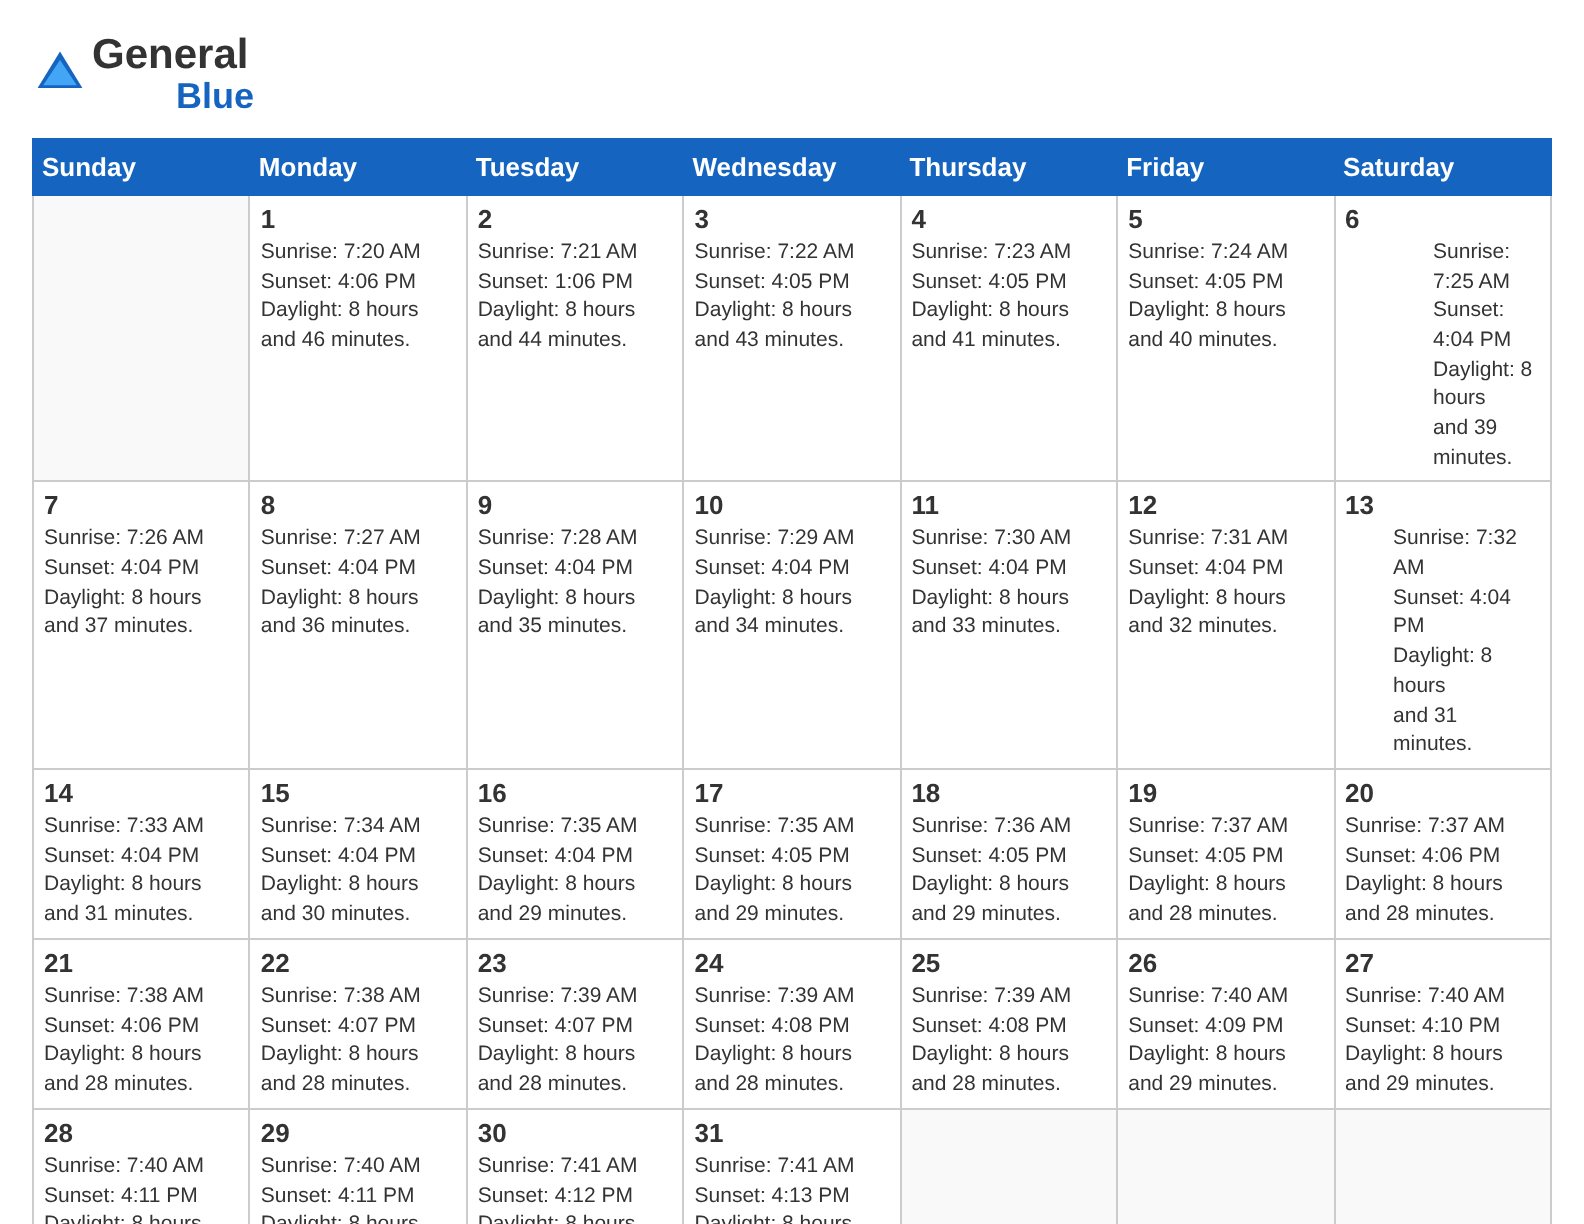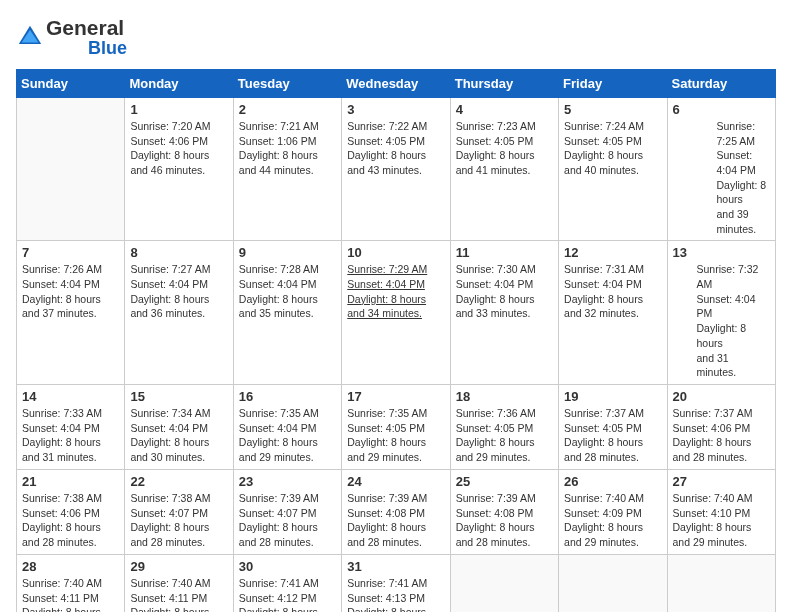--- a/index.html
+++ b/index.html
@@ -186,21 +186,21 @@
         </td>
         <td>
           <span class="day-number">9</span>
           <div class="day-info" style="white-space: pre-line;">Sunrise: 7:28 AM
 Sunset: 4:04 PM
 Daylight: 8 hours
 and 35 minutes.</div>
         </td>
         <td>
           <span class="day-number">10</span>
-          <div class="day-info" style="white-space: pre-line; text-decoration: underline;">Sunrise: 7:29 AM
+          <div class="day-info" style="white-space: pre-line;">Sunrise: 7:29 AM
 Sunset: 4:04 PM
 Daylight: 8 hours
 and 34 minutes.</div>
         </td>
         <td>
           <span class="day-number">11</span>
           <div class="day-info" style="white-space: pre-line;">Sunrise: 7:30 AM
 Sunset: 4:04 PM
 Daylight: 8 hours
 and 33 minutes.</div>

